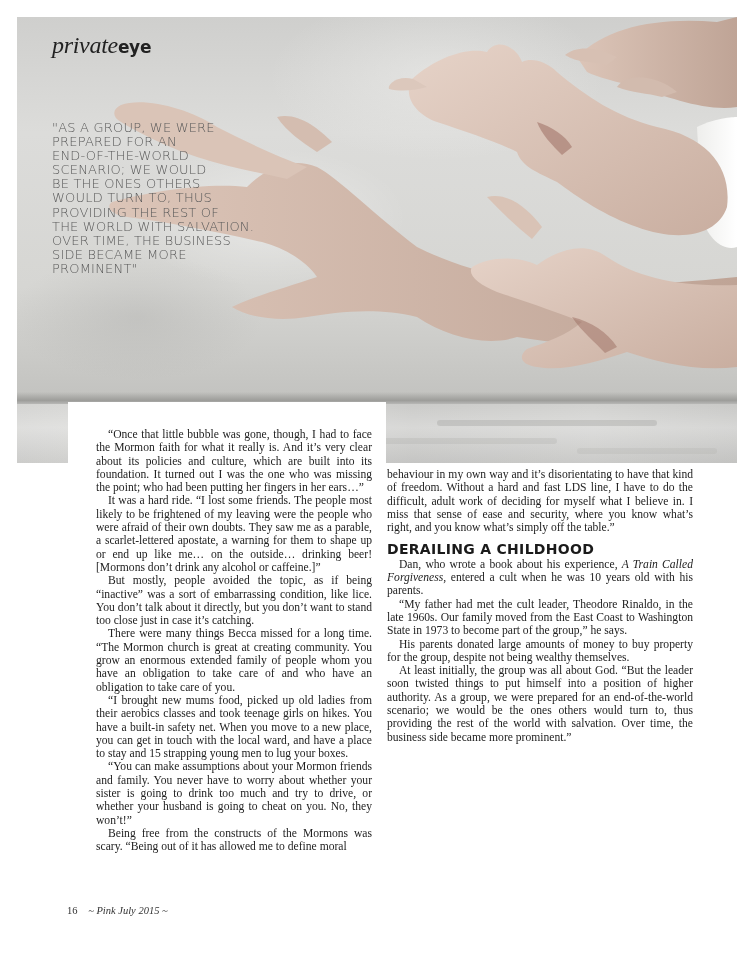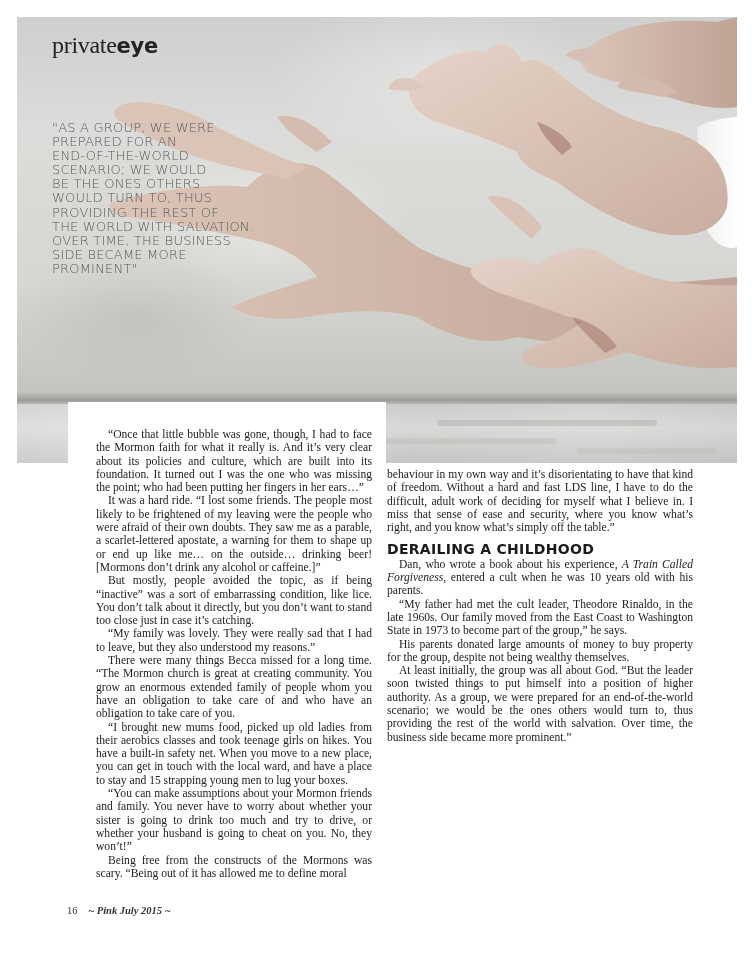--- a/index.html
+++ b/index.html
@@ -17,40 +17,40 @@
     background: linear-gradient(180deg, rgba(150,150,148,0) 0%, #9d9d9a 70%, #b8b8b6 100%); }
   .floor { position: absolute; left: 0; top: 387px; width: 720px; height: 59px;
     background:
       linear-gradient(180deg, rgba(255,255,255,0.0) 0%, rgba(255,255,255,0.25) 40%, rgba(160,160,160,0.15) 100%),
       linear-gradient(90deg, #d4d4d2 0%, #dfdfdd 25%, #cbcbc9 55%, #d2d2d0 80%, #c9c9c7 100%); }
   .floor-streak { position: absolute; height: 6px; border-radius: 3px; background: rgba(170,170,168,0.45); }
 
   .hands { position: absolute; left: 0; top: 0; width: 720px; height: 385px; }
 
   .brand { position: absolute; left: 52px; top: 32px; font-size: 24px; color: #222; letter-spacing: -0.3px; }
-  .brand .p1 { font-family: "Liberation Serif", serif; }
-  .brand .p2 { font-family: "DejaVu Sans", sans-serif; font-weight: bold; font-size: 21px; }
+  .brand .p1 { font-family: "Liberation Serif", serif; font-style: italic; }
+  .brand .p2 { font-family: "DejaVu Sans", sans-serif; font-weight: bold; font-size: 17px; }
 
   .pullquote { position: absolute; left: 52px; top: 121px; width: 270px; font-family: "DejaVu Sans", sans-serif; font-size: 13px; line-height: 14.1px; color: #5a5a5a; text-transform: uppercase; letter-spacing: 0.2px; font-weight: 300; }
   .pullquote span { display: block; white-space: nowrap; }
 
   .textbox { position: absolute; left: 68px; top: 402px; width: 318px; height: 62px; background: #ffffff; }
 
   .col { position: absolute; font-size: 11.6px; line-height: 13.3px; text-align: justify; color: #222; }
   .col-left { left: 96px; top: 428px; width: 276px; }
   .col-right { left: 387px; top: 468px; width: 306px; }
   .col p { margin: 0; text-indent: 12px; }
   .col p.noindent { text-indent: 0; }
   .col em { font-style: italic; }
 
   .subhead { font-family: "DejaVu Sans", sans-serif; font-weight: bold; font-size: 14px; letter-spacing: 0.3px; color: #1a1a1a; margin: 9px 0 1px 0; text-transform: uppercase; }
 
   .footer { position: absolute; left: 67px; top: 905px; font-size: 10.5px; color: #333; }
   .footer .pg { margin-right: 8px; }
-  .footer .pub { font-style: italic; font-weight: bold; text-align: right; }
+  .footer .pub { font-style: italic; font-weight: normal; text-align: right; }
 </style>
 </head>
 <body>
 
 <div class="hero">
   <div class="wall"></div>
   <svg class="hands" viewBox="0 0 720 385" xmlns="http://www.w3.org/2000/svg">
     <defs>
       <linearGradient id="skinA" x1="0" y1="0" x2="1" y2="1">
         <stop offset="0" stop-color="#e6d3c8"></stop>
@@ -109,21 +109,20 @@
   <span>SIDE BECAME MORE</span>
   <span>PROMINENT"</span>
 </div>
 
 <div class="textbox"></div>
 
 <div class="col col-left">
   <p>“Once that little bubble was gone, though, I had to face the Mormon faith for what it really is. And it’s very clear about its policies and culture, which are built into its foundation. It turned out I was the one who was missing the point; who had been putting her fingers in her ears…”</p>
   <p>It was a hard ride. “I lost some friends. The people most likely to be frightened of my leaving were the people who were afraid of their own doubts. They saw me as a parable, a scarlet-lettered apostate, a warning for them to shape up or end up like me… on the outside… drinking beer! [Mormons don’t drink any alcohol or caffeine.]”</p>
   <p>But mostly, people avoided the topic, as if being “inactive” was a sort of embarrassing condition, like lice. You don’t talk about it directly, but you don’t want to stand too close just in case it’s catching.</p>
-  <p>“My family was lovely. They were really sad that I had to leave, but they also understood my reasons.”</p>
   <p>There were many things Becca missed for a long time. “The Mormon church is great at creating community. You grow an enormous extended family of people whom you have an obligation to take care of and who have an obligation to take care of you.</p>
   <p>“I brought new mums food, picked up old ladies from their aerobics classes and took teenage girls on hikes. You have a built-in safety net. When you move to a new place, you can get in touch with the local ward, and have a place to stay and 15 strapping young men to lug your boxes.</p>
   <p>“You can make assumptions about your Mormon friends and family. You never have to worry about whether your sister is going to drink too much and try to drive, or whether your husband is going to cheat on you. No, they won’t!”</p>
   <p>Being free from the constructs of the Mormons was scary. “Being out of it has allowed me to define moral</p>
 </div>
 
 <div class="col col-right">
   <p class="noindent">behaviour in my own way and it’s disorientating to have that kind of freedom. Without a hard and fast LDS line, I have to do the difficult, adult work of deciding for myself what I believe in. I miss that sense of ease and security, where you know what’s right, and you know what’s simply off the table.”</p>
   <div class="subhead">DERAILING A CHILDHOOD</div>
   <p>

